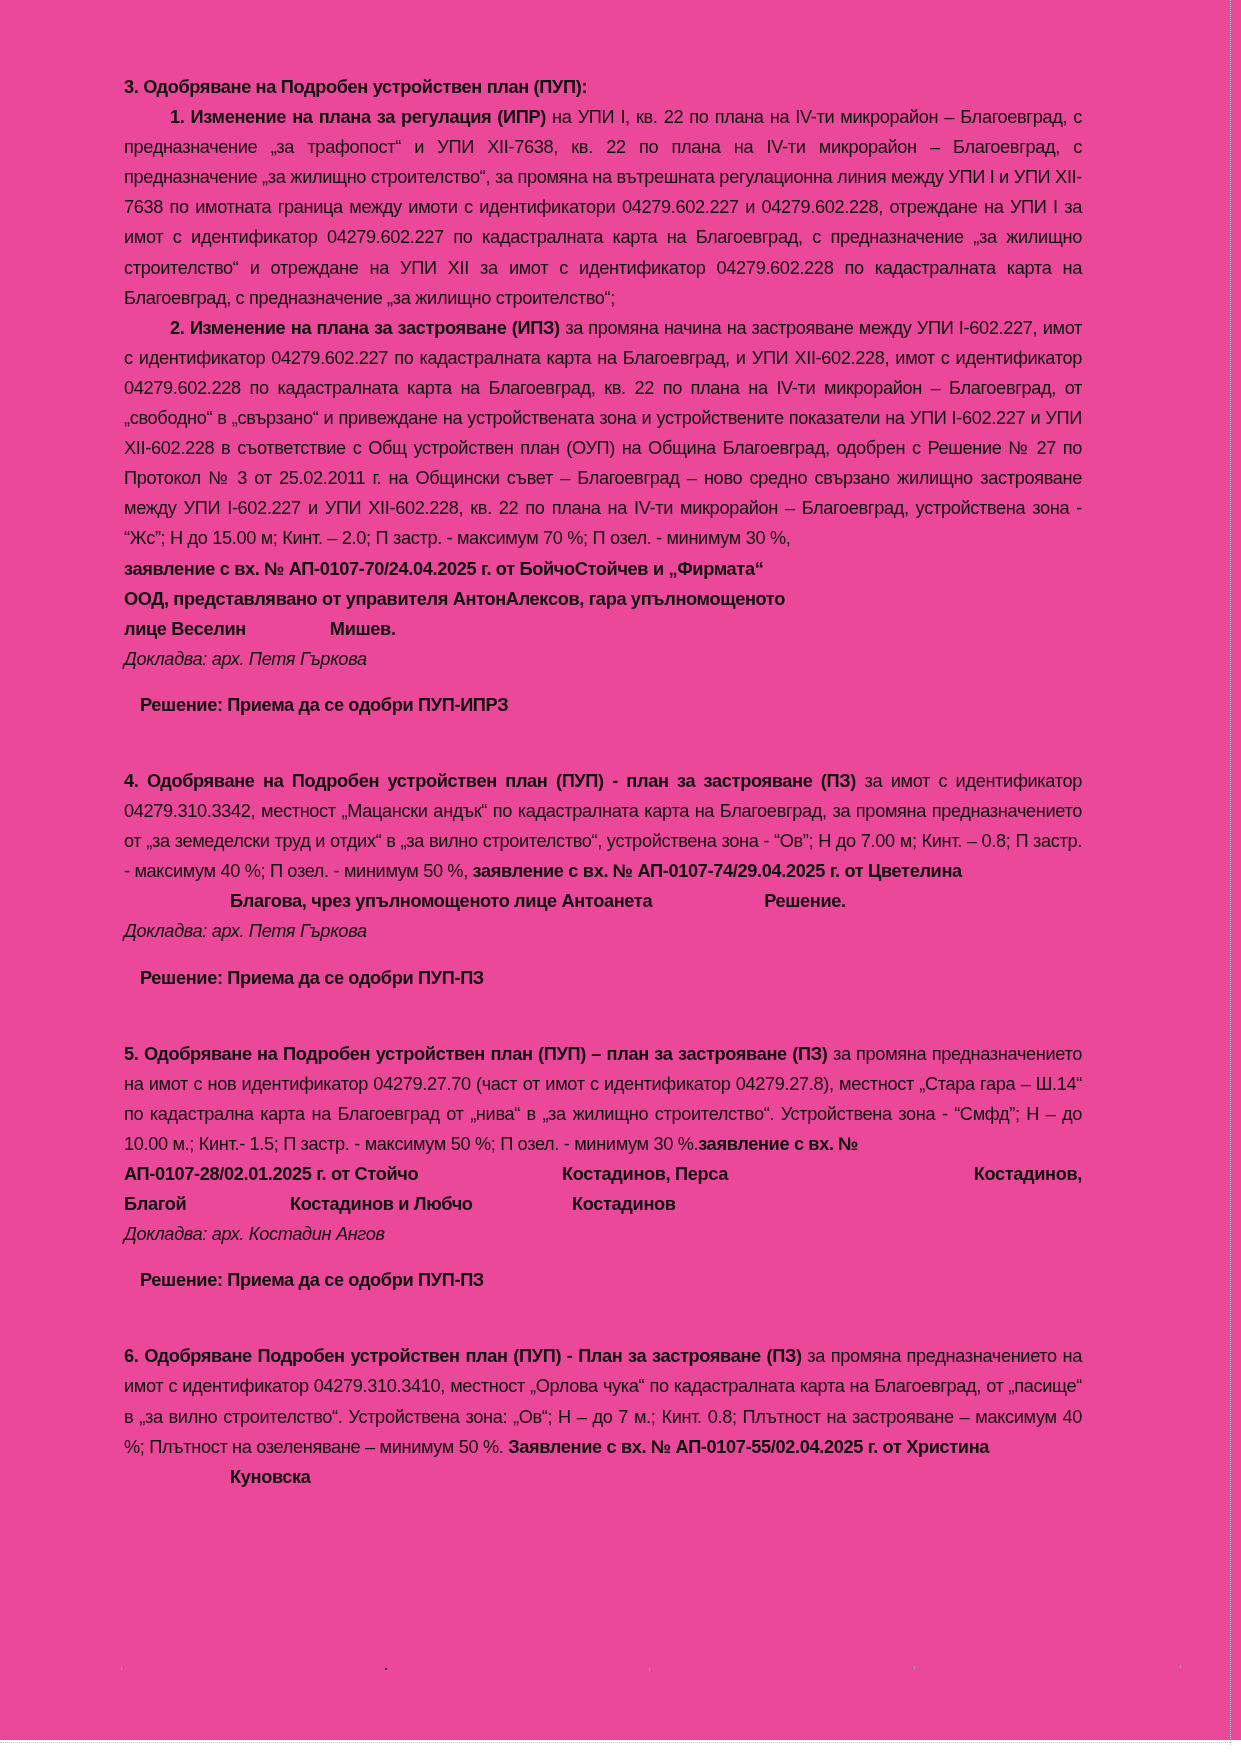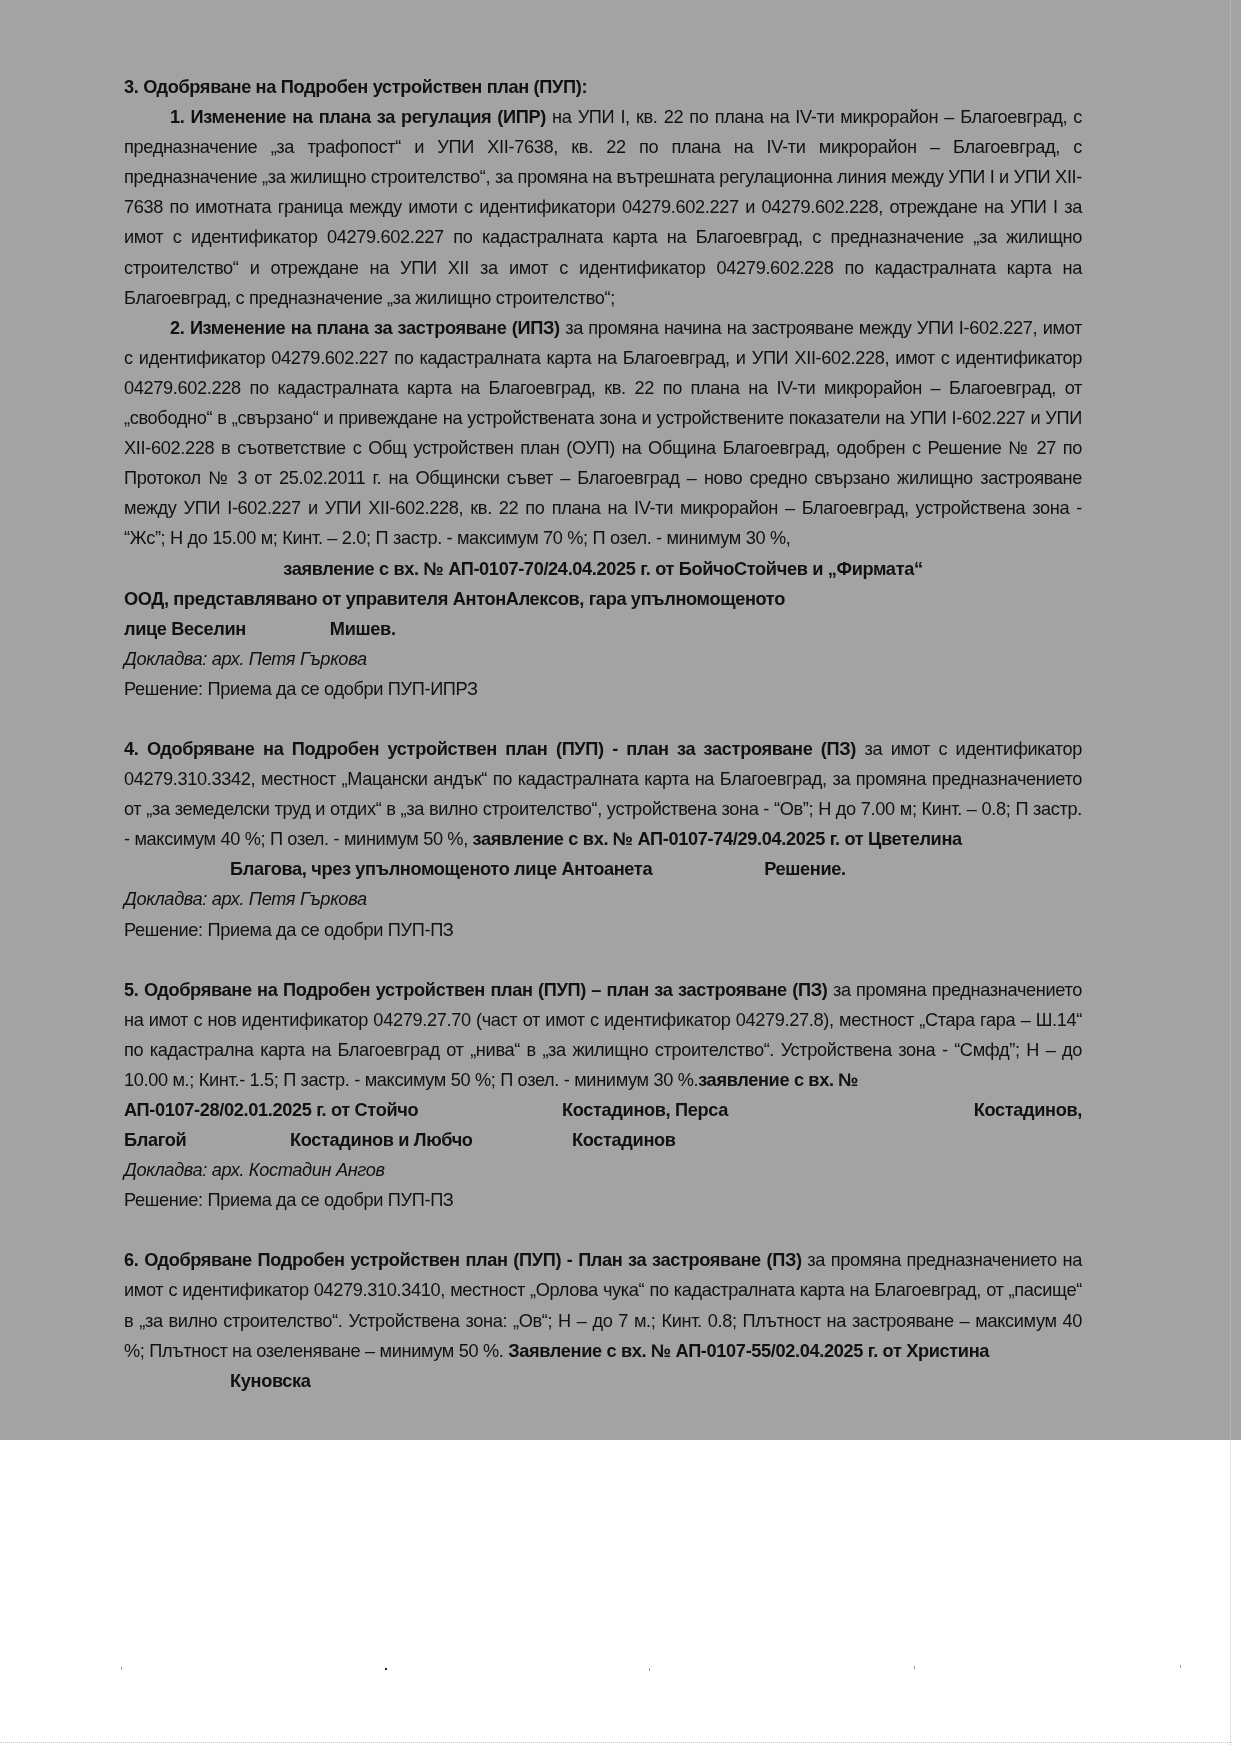--- a/index.html
+++ b/index.html
@@ -1,19 +1,19 @@
 <!DOCTYPE html>
 <html><head>
   <meta charset="utf-8">
   <style>
     html, body { margin: 0; padding: 0; background: #ffffff; }
     body { width: 1241px; height: 1754px; position: relative; overflow: hidden; }
     .page {
-      position: absolute; left: 0; top: 0; width: 1241px; height: 1440px;
-      background: #a3a3a3;
+      position: absolute; left: 0; top: 0; width: 1241px; height: 1740px;
+      background: #ec4899;
     }
     .scan-edge-right {
       position: absolute; left: 1230px; top: 0; width: 0; height: 1745px;
       border-left: 1px dotted #c8c8c8;
     }
     .scan-edge-bottom {
       position: absolute; left: 0; top: 1742px; width: 1232px; height: 0;
       border-top: 1px dotted #c8c8c8;
     }
     .speck { position: absolute; background: #9a9a9a; width: 1px; height: 3px; }
@@ -21,21 +21,21 @@
       position: absolute; left: 124px; top: 72px; width: 958px;
       font-family: "Liberation Sans", sans-serif;
       font-size: 18.2px; line-height: 30.1px; color: #111111;
       letter-spacing: -0.35px;
     }
     .heading { font-weight: bold; margin: 0; }
     .p { margin: 0; text-align: justify; text-align-last: left; }
     .indent { text-indent: 46px; }
     b, .b { font-weight: bold; }
     .reporter { font-style: italic; margin: 0; }
-    .decision { font-weight: normal; margin: 0; }
+    .decision { font-weight: bold; margin: 16px; }
     .gap { height: 30px; }
     .applicant { font-weight: bold; }
     .tab { display: inline-block; }
     .hang { padding-left: 106px; }
   </style>
 </head>
 <body>
 
 <div class="page">
   <div class="scan-edge-right"></div>
@@ -49,21 +49,21 @@
   <div class="content">
 
     <section>
       <p class="heading">3. Одобряване на Подробен устройствен план (ПУП):</p>
 
       <p class="p indent"><b>1. Изменение на плана за регулация (ИПР)</b><span> на УПИ I, кв. 22 по плана на IV-ти микрорайон – Благоевград, с предназначение „за трафопост“ и УПИ XII-7638, кв. 22 по плана на IV-ти микрорайон – Благоевград, с предназначение „за жилищно строителство“, за промяна на вътрешната регулационна линия между УПИ I и УПИ XII-7638 по имотната граница между имоти с идентификатори 04279.602.227 и 04279.602.228, отреждане на УПИ I за имот с идентификатор 04279.602.227 по кадастралната карта на Благоевград, с предназначение „за жилищно строителство“ и отреждане на УПИ XII за имот с идентификатор 04279.602.228 по кадастралната карта на Благоевград, с предназначение „за жилищно строителство“;</span></p>
 
       <p class="p indent"><b>2. Изменение на плана за застрояване (ИПЗ)</b><span> за промяна начина на застрояване между УПИ I-602.227, имот с идентификатор 04279.602.227 по кадастралната карта на Благоевград, и УПИ XII-602.228, имот с идентификатор 04279.602.228 по кадастралната карта на Благоевград, кв. 22 по плана на IV-ти микрорайон – Благоевград, от „свободно“ в „свързано“ и привеждане на устройствената зона и устройствените показатели на УПИ I-602.227 и УПИ XII-602.228 в съответствие с Общ устройствен план (ОУП) на Община Благоевград, одобрен с Решение № 27 по Протокол № 3 от 25.02.2011 г. на Общински съвет – Благоевград – ново средно свързано жилищно застрояване между УПИ I-602.227 и УПИ XII-602.228, кв. 22 по плана на IV-ти микрорайон – Благоевград, устройствена зона - “Жс”; Н до 15.00 м; Кинт. – 2.0; П застр. - максимум 70 %; П озел. - минимум 30 %,</span></p>
 
       <div class="applicant">
-        <div style="display:flex;justify-content:center">
+        <div style="display:flex;justify-content:flex-start">
           <span>заявление с вх. № АП-0107-70/24.04.2025 г. от Бойчо</span>
           <span>Стойчев и „Фирмата“</span>
         </div>
         <div style="display:flex;">
           <span>ООД, представлявано от управителя Антон</span>
           <span>Алексов, гара упълномощеното</span>
         </div>
         <div>
           <span>лице Веселин</span><span class="tab" style="width:84px"></span><span>Мишев.</span>
         </div>

